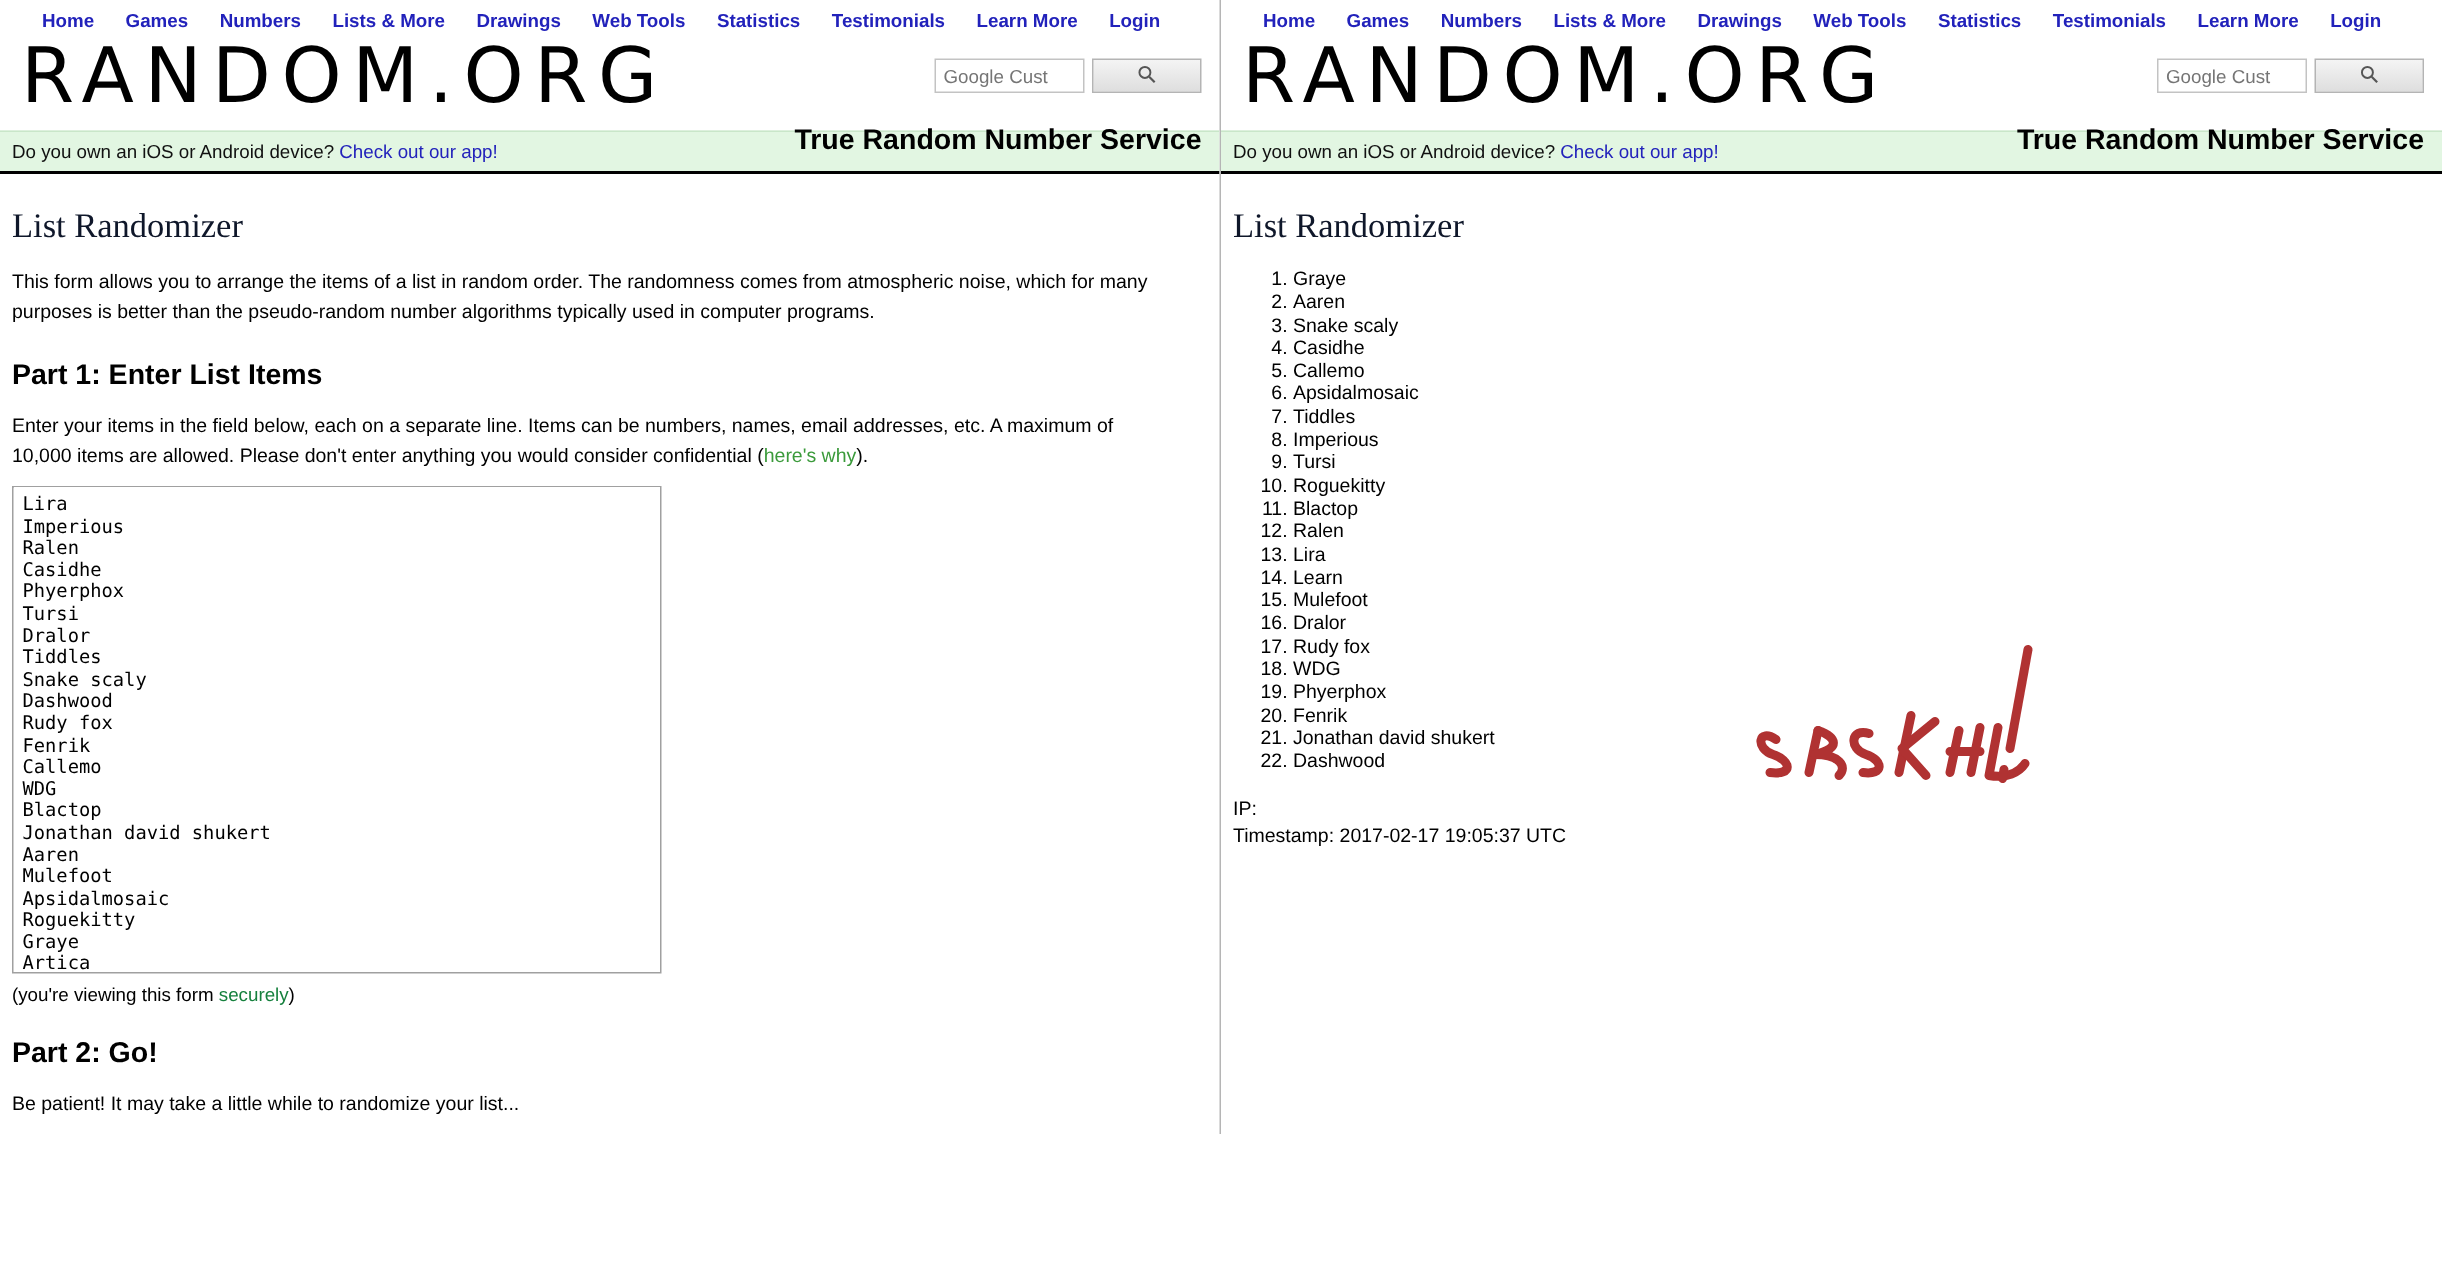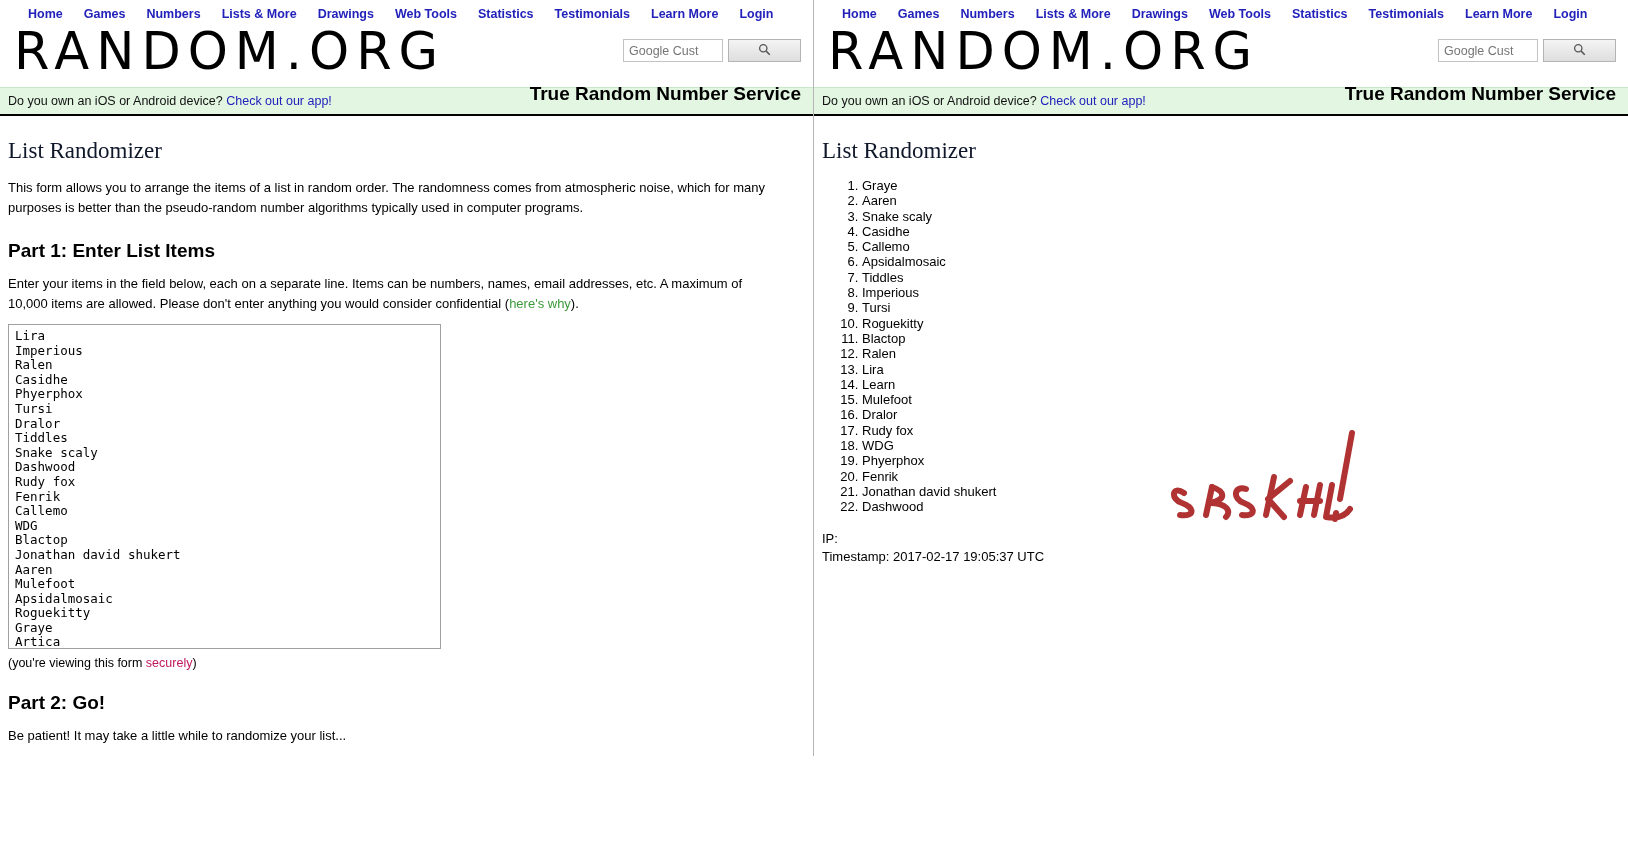--- a/index.html
+++ b/index.html
@@ -161,21 +161,21 @@
     padding: 4px 6px;
     color: #000;
     resize: none;
     overflow: auto;
     background: #fff;
   }
   .securely-line {
     font-size: 12.5px;
     margin-top: 4px;
   }
-  .securely-line a { color: #be185d; text-decoration: none; text-align: center; }
+  .securely-line a { color: #15803d; text-decoration: none; text-align: center; }
 
   
   .btnrow { margin-top: 14px; display: flex; gap: 8px; align-items: center; }
   button.std {
     font-family: "Liberation Sans", sans-serif;
     font-size: 13px;
     padding: 3px 9px;
     border: 1px solid #a8a8a8;
     background: linear-gradient(#fbfbfb, #e6e6e6);
     color: #000;

